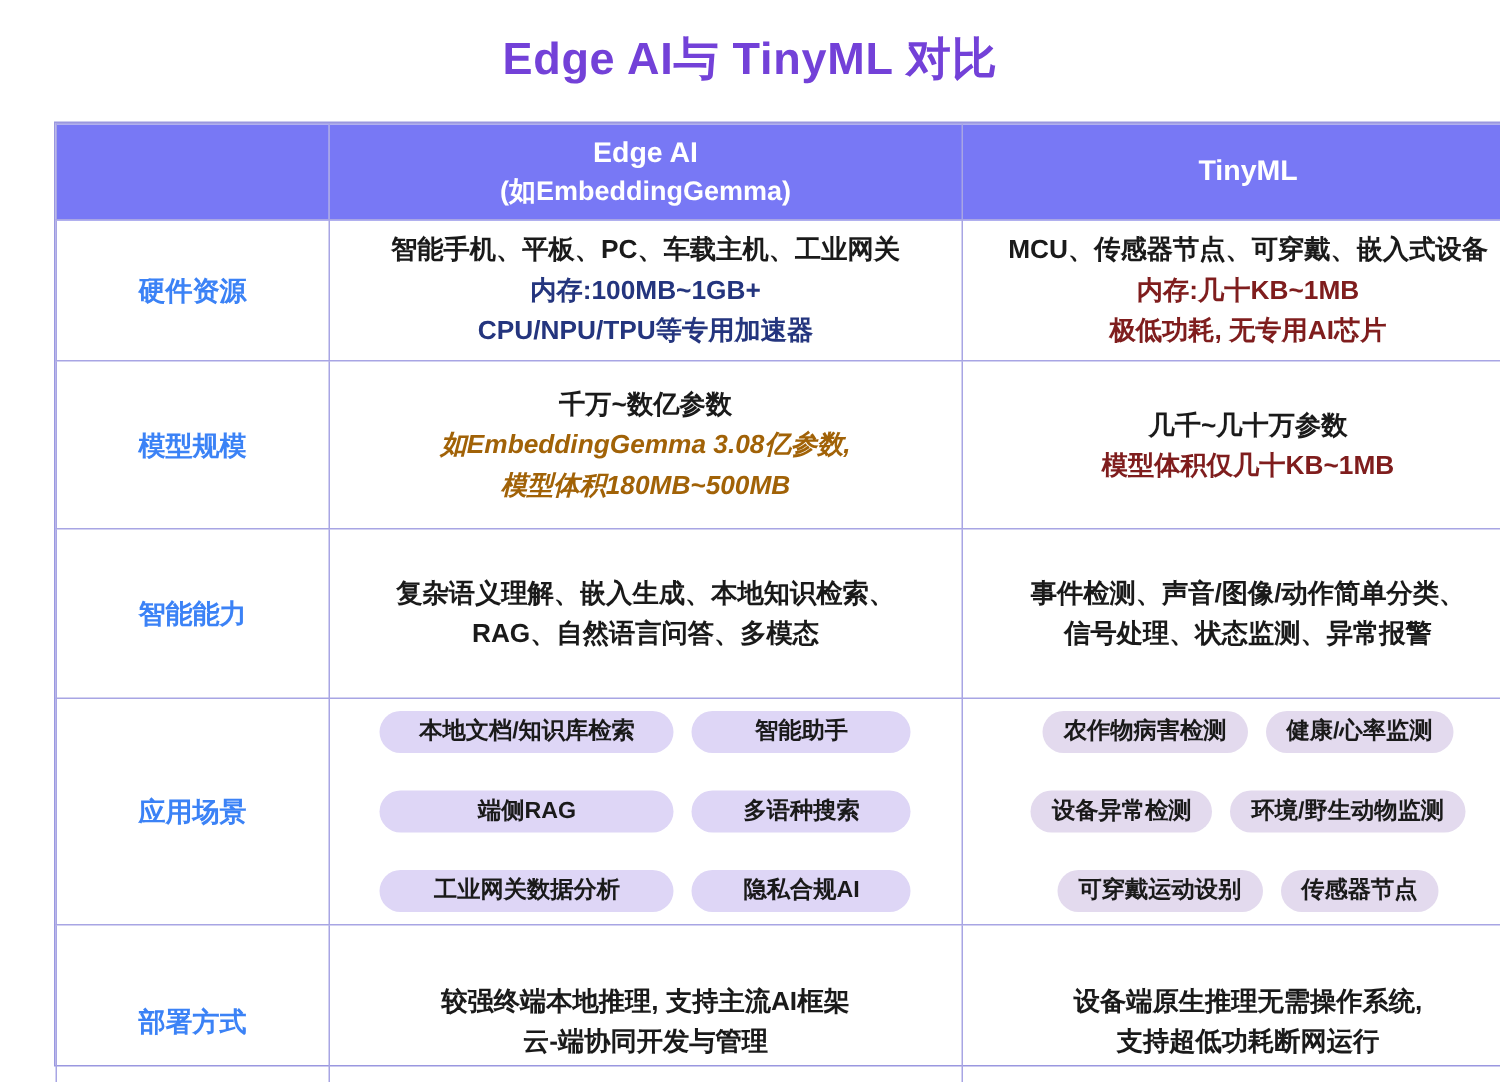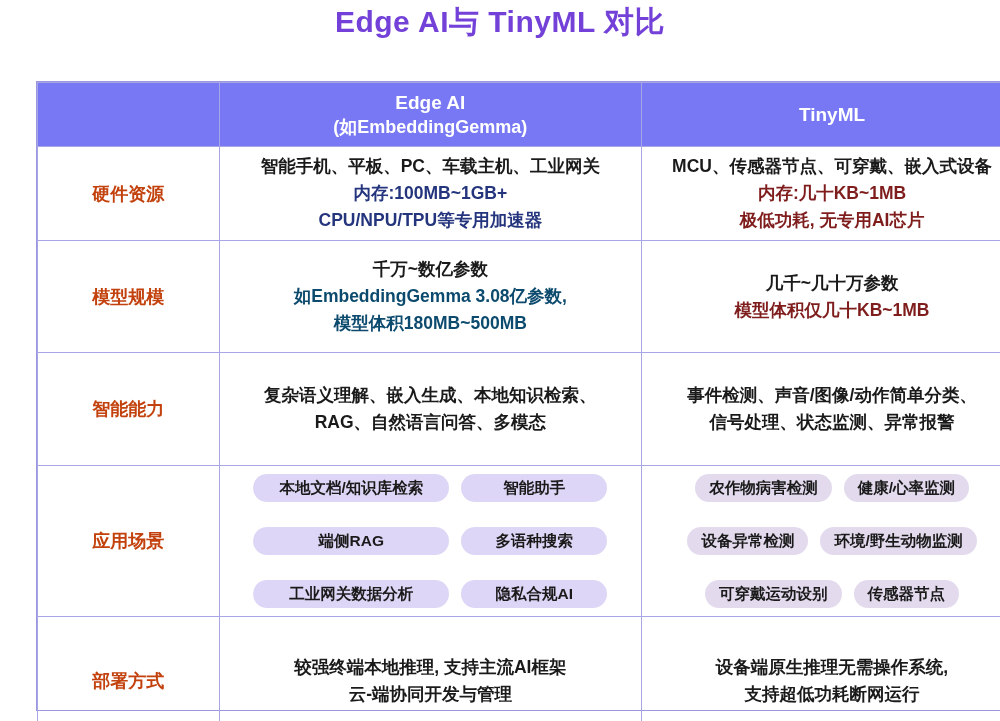--- a/index.html
+++ b/index.html
@@ -15,20 +15,21 @@
     overflow: hidden;
   }
 
   #page-title {
     text-align: center;
     font-size: 30px;
     font-weight: bold;
     color: #7341d8;
     letter-spacing: 0.5px;
     margin: 0;
+    padding-top: 18px;
     height: 44px;
     line-height: 44px;
   }
 
   .table-wrap {
     position: absolute;
     left: 36px;
     top: 81px;
     width: 988px;
     height: 630px;
@@ -72,33 +73,33 @@
   thead th .sub {
     display: block;
     font-size: 18px;
     font-weight: bold;
   }
 
   
   td.rowlabel {
     font-size: 18px;
     font-weight: bold;
-    color: #c2410c;
+    color: #3b82f6;
     margin-left: 22px;
   }
 
   
   td.cell {
     font-size: 17.5px;
     line-height: 1.55;
   }
   .line { display: block; }
   .line.main { color: #1a1a1a; font-weight: bold; }
   .line.blue { color: #24357e; font-weight: bold; }
-  .line.softblue { color: #0c4a6e; font-weight: bold; }
+  .line.softblue { color: #a16207; font-weight: bold; font-style: italic; }
   .line.purple { color: #7f1d1d; font-weight: bold; }
 
   
   tr.r1 { height: 91px; }
   tr.r2 { height: 112px; }
   tr.r3 { height: 113px; }
   tr.r4 { height: 120px; }
   tr.r5 { height: 129px; }
 
   

